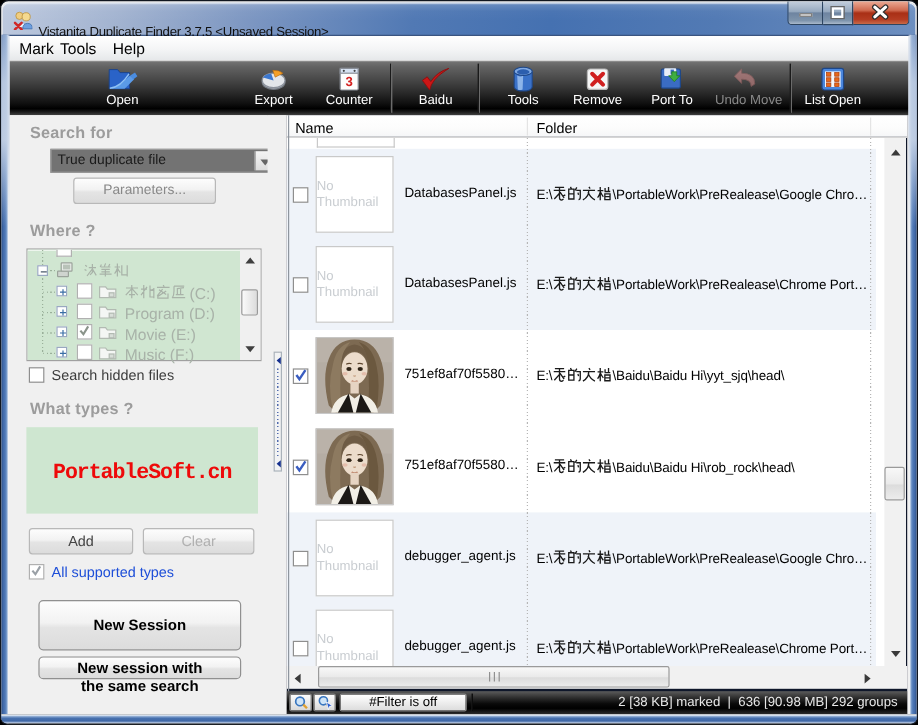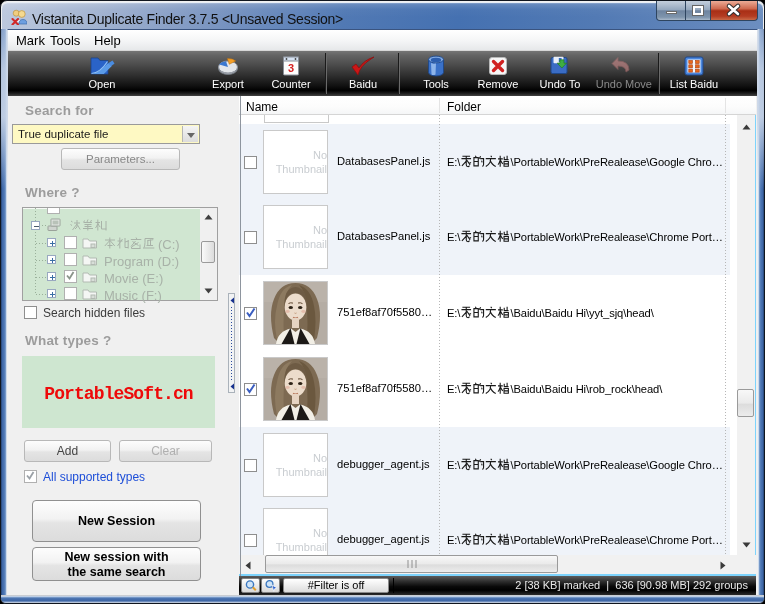--- a/index.html
+++ b/index.html
@@ -5,40 +5,40 @@
   * { margin:0; padding:0; box-sizing:border-box; }
   html,body { width:765px; height:604px; overflow:hidden; background:#000; }
   body { font-family:"Liberation Sans", sans-serif; position:relative; }
   .abs { position:absolute; }
   
   #win { position:absolute; inset:0; border-radius:7px 7px 6px 6px; background:#f0f0f0; overflow:hidden; border:1px solid #10161f; }
   #titlebar { position:absolute; left:1px; right:1px; top:1px; height:28px;
     background:linear-gradient(180deg,rgba(255,255,255,0.5) 0%,rgba(255,255,255,0.14) 9%,rgba(255,255,255,0.03) 26%,rgba(255,255,255,0) 55%),
       linear-gradient(100deg,#bdc9de 0%,#a2b3d0 13%,#7d97c2 27%,#5179b4 45%,#4571b1 60%,#527ab4 78%,#6286bb 92%,#6d8fc0 100%);
     border-radius:6px 6px 0 0; box-shadow:inset 0 1px 0 #e8eef6, inset 0 -1px 0 #3a5480; }
-  #titlebar .ttext { position:absolute; left:30px; top:9px; font-size:14px; color:#101010; letter-spacing:-0.25px; }
+  #titlebar .ttext { position:absolute; left:30px; top:19px; font-size:11px; color:#101010; letter-spacing:-0.25px; }
   #wbtns { left:654px; top:-1px; height:20px; display:flex; }
   .wb { border:1px solid #2e4560; border-top:none; background:linear-gradient(180deg,#c4cfdd 0%,#96a9bf 45%,#6e84a0 52%,#7e94ac 85%,#a9b9cb 100%); position:relative; }
   #wbmin { width:30px; border-radius:0 0 0 4px; }
   #wbmax { width:25px; border-left:none; }
   #wbclose { width:47px; border-left:none; border-radius:0 0 4px 0; background:linear-gradient(180deg,#ecab96 0%,#cf6a50 40%,#a92f16 52%,#b43c22 80%,#c96a48 100%); }
   #menubar { position:absolute; left:7px; right:7px; top:29px; height:21px;
     background:linear-gradient(180deg,#ffffff 0%,#f4f5f6 55%,#e6e8ea 100%); border-bottom:1px solid #d7d7d7;}
   .mitem { position:absolute; top:3px; font-size:13px; color:#000; }
   #toolbar { position:absolute; left:7px; right:7px; top:50px; height:45px;
     background:linear-gradient(180deg,#757575 0%,#636363 10%,#4a4a4a 32%,#2e2e2e 55%,#101010 78%,#000 88%,#1c1c1c 94%,#424242 100%); }
   .tbtn { position:absolute; top:3px; width:60px; height:40px; text-align:center; }
   .tbtn svg { display:block; margin:0 auto; }
   .tbtn .lbl { display:block; margin-top:0px; font-size:11px; line-height:12px; color:#fff; }
   .tbtn.dis .lbl { color:#8a8a8a;text-align:right; }
   .tsep { position:absolute; top:2px; width:2px; height:41px; background:linear-gradient(90deg,#1a1a1a 0,#1a1a1a 1px,#6a6a6a 1px,#6a6a6a 2px); }
   
   #lpanel { position:absolute; left:7px; top:95px; width:215px; bottom:8px; background:#f0f0f0; }
   .hdr { font-weight:bold; font-size:13.5px; color:#9c9c9c; position:absolute; left:17px; letter-spacing:0.2px; }
-  #combo { position:absolute; left:4px; top:28px; width:188px; height:20px; background:#fef9c3; border:1px solid #9a9a9a; }
+  #combo { position:absolute; left:34px; top:28px; width:188px; height:20px; background:#737373; border:1px solid #9a9a9a; }
   #combo .ctext { position:absolute; left:5px; top:3px; font-size:11.5px; color:#1a1a1a; }
   #combo .carr { position:absolute; right:1px; top:1px; bottom:1px; width:16px; background:linear-gradient(180deg,#f4f4f4,#dcdcdc); border-left:1px solid #b5b5b5; }
   #combo .carr:after { content:""; position:absolute; left:4px; top:7px; border:4px solid transparent; border-top:5px solid #666; }
   .btn { position:absolute; background:linear-gradient(180deg,#fdfdfd 0%,#f2f2f2 45%,#e4e4e4 55%,#dcdcdc 100%); border:1px solid #b8b8b8; border-radius:3px; text-align:center; color:#444; }
   #paramsbtn { left:53px; top:52px; width:119px; height:22px; font-size:11.5px; line-height:20px; color:#888; }
   #treebox { position:absolute; left:14px; top:111px; width:196px; height:94px; border:1px solid #a0a0a0; background:#fff; }
   #treegrn { position:absolute; left:0; top:0; right:17px; bottom:0; background:#d0e6d1; box-shadow:inset 0 1px 0 #f6faf6; }
   #treescroll { position:absolute; right:0; top:0; width:17px; bottom:0; background:#f0f0f0; }
   .titem { position:absolute; font-size:13px; color:#a8b2a8; }
   .tcheck { position:absolute; width:13px; height:13px; background:#fff; border:1px solid #b0b0b0; }
@@ -46,34 +46,34 @@
   .vdot2 { width:1px; background-image:repeating-linear-gradient(180deg,#9ab09a 0 1px,transparent 1px 3px); }
   .hdot2 { height:1px; background-image:repeating-linear-gradient(90deg,#9ab09a 0 1px,transparent 1px 3px); }
   .tcheck svg, .cb svg { position:absolute; left:0px; top:-1px; }
   .cb { position:absolute; width:13px; height:13px; background:#fff; border:1px solid #8e8e8e; }
   .cblabel { position:absolute; font-size:12px; }
   #typesbox { position:absolute; left:14px; top:260px; width:193px; height:72px; background:#cee6d0; }
   #typesbox span { position:absolute; left:0; right:0; top:28px; text-align:center; font-family:"Liberation Mono", monospace; font-weight:bold; font-size:18px; color:#ee0a0a; letter-spacing:-0.9px; }
   #addbtn { left:16px; top:344px; width:87px; height:22px; font-size:12px; line-height:20px; }
   #clearbtn { left:111px; top:344px; width:93px; height:22px; font-size:12px; line-height:20px; color:#b0b0b0; }
   #ns1 { left:24px; top:404px; width:169px; height:42px; font-weight:bold; font-size:12.5px; line-height:40px; color:#000; border-color:#909090; border-radius:4px; }
-  #ns2 { left:24px; top:451px; width:169px; height:34px; font-weight:bold; font-size:12.5px; line-height:15px; color:#000; border-color:#909090; border-radius:4px; padding-top:2px; }
+  #ns2 { left:24px; top:451px; width:169px; height:19px; font-weight:bold; font-size:12.5px; line-height:15px; color:#000; border-color:#909090; border-radius:4px; padding-top:2px; }
   
   #split { position:absolute; left:222px; top:95px; width:16px; bottom:47px; background:#f0f0f0; }
   
-  #rpane { position:absolute; left:238px; top:95px; right:8px; bottom:8px; background:#7dd3fc; }
+  #rpane { position:absolute; left:238px; top:95px; right:8px; bottom:8px; background:#0f172a; }
   #lhead { position:absolute; left:0; right:0; top:0; height:19px; background:linear-gradient(180deg,#ffffff,#fcfcfc 60%,#f5f6f7); border-bottom:1px solid #d5d5d5; }
   #lhead .h1 { position:absolute; left:7px; top:4px; font-size:12px; color:#000; }
   #lhead .h2 { position:absolute; left:208px; top:4px; font-size:12px; color:#000; }
   #listvp { position:absolute; left:0; top:19px; right:18px; bottom:40px; overflow:hidden; background:#fff; }
   .row { position:absolute; left:0; right:8px; height:76px; }
   .row.blue { background:#eff3f9; }
   .rcb { position:absolute; left:5px; top:32px; }
   .thumb { position:absolute; left:24px; top:6px; width:65px; height:64px; background:#fff; border:1px solid #c9c9c9; }
-  .thumb .nt { position:absolute; left:0; right:0; top:17px; text-align:right; font-size:11px; color:#c9cdd1; line-height:14px; }
+  .thumb .nt { position:absolute; left:0; right:12px; top:17px; text-align:left; font-size:11px; color:#c9cdd1; line-height:14px; }
   .fname { position:absolute; left:98px; top:31px; font-size:11.2px; color:#000; }
   .fpath { position:absolute; left:208px; top:31px; font-size:11.2px; color:#000; white-space:nowrap; letter-spacing:-0.1px; }
   .vdot { position:absolute; top:0; bottom:0; width:1px; background-image:repeating-linear-gradient(180deg,#b6b6b6 0 1px,transparent 1px 3px); }
   
   .sb { position:absolute; background:#f1f1f1; }
   .sthumb { position:absolute; background:linear-gradient(180deg,#f8f8f8,#eaeaea 50%,#dcdcdc 55%,#ececec); border:1px solid #9a9a9a; border-radius:2px; }
   
   #status { position:absolute; left:0; right:0; bottom:0; height:19px;
     background:linear-gradient(180deg,#5c5c5c 0%,#2c2c2c 30%,#0a0a0a 55%,#000 75%,#2a2a2a 100%); }
   #fbtn { position:absolute; left:44px; top:2px; width:106px; height:15px; background:linear-gradient(180deg,#fff,#dcdcdc); border:1px solid #888; border-radius:2px; font-size:11px; text-align:center; line-height:13px; color:#000; }
@@ -220,41 +220,41 @@
         </svg>
         <span class="lbl">Remove</span>
       </div>
     <div class="tbtn" style="left:522px">
         <svg width="24" height="24" viewBox="0 0 24 24">
           <path d="M3 5 q0-1.5 1.5-1.5 h13 q1.5 0 1.5 1.5 v13 q0 1.5 -1.5 1.5 h-13 q-1.5 0 -1.5 -1.5 z" fill="#3a6cc4" stroke="#1e4788"></path>
           <rect x="5.5" y="2.8" width="10" height="6.5" rx="0.8" fill="#e8eef8"></rect>
           <rect x="10.8" y="4" width="2.8" height="4" fill="#3a6cc4"></rect>
           <path d="M12 12 h5 v4 h3.2 l-5.7 6 -5.7 -6 h3.2 z" fill="#3fae42" stroke="#1d7a20" stroke-width="0.8" transform="translate(2,-4) scale(0.82)"></path>
         </svg>
-        <span class="lbl">Undo To</span>
+        <span class="lbl">Port To</span>
       </div>
     <div class="tbtn dis" style="left:584px">
         <svg width="24" height="24" viewBox="0 0 24 24" opacity="0.55">
           <path d="M5 16 q0 -9 11 -9 l0 -3.5 6 6 -6 6 0 -3.5 q-8 0 -8 6 z" fill="#d98f8f" stroke="#a86a6a" stroke-width="0.8" transform="scale(-1,1) translate(-24,0)"></path>
         </svg>
         <span class="lbl">Undo Move</span>
       </div>
     <div class="tsep" style="left:650px"></div>
     <div class="tbtn" style="left:656px">
         <svg width="24" height="24" viewBox="0 0 24 24">
           <rect x="3" y="3" width="18" height="18" rx="2" fill="#4a86dd" stroke="#1e4788"></rect>
           <rect x="5.5" y="5.5" width="13" height="13" fill="#f2f6fc"></rect>
           <rect x="6.8" y="6.5" width="3.6" height="3" fill="#e8681a" stroke="#a8380a" stroke-width="0.6"></rect>
           <rect x="13.6" y="6.5" width="3.6" height="3" fill="#e8681a" stroke="#a8380a" stroke-width="0.6"></rect>
           <rect x="6.8" y="10.8" width="3.6" height="3" fill="#e8681a" stroke="#a8380a" stroke-width="0.6"></rect>
           <rect x="13.6" y="10.8" width="3.6" height="3" fill="#e8681a" stroke="#a8380a" stroke-width="0.6"></rect>
           <rect x="6.8" y="15.1" width="3.6" height="3" fill="#e8681a" stroke="#a8380a" stroke-width="0.6"></rect>
           <rect x="13.6" y="15.1" width="3.6" height="3" fill="#e8681a" stroke="#a8380a" stroke-width="0.6"></rect>
         </svg>
-        <span class="lbl">List Baidu</span>
+        <span class="lbl">List Open</span>
       </div>
   </div>
   <div id="lpanel">
     <div class="hdr" style="top:7px">Search for</div>
     <div id="combo">
         <span class="ctext">True duplicate file</span>
         <span class="carr"></span>
       </div>
     <div class="btn" id="paramsbtn">Parameters...</div>
     <div class="hdr" style="top:89px">Where ?</div>

